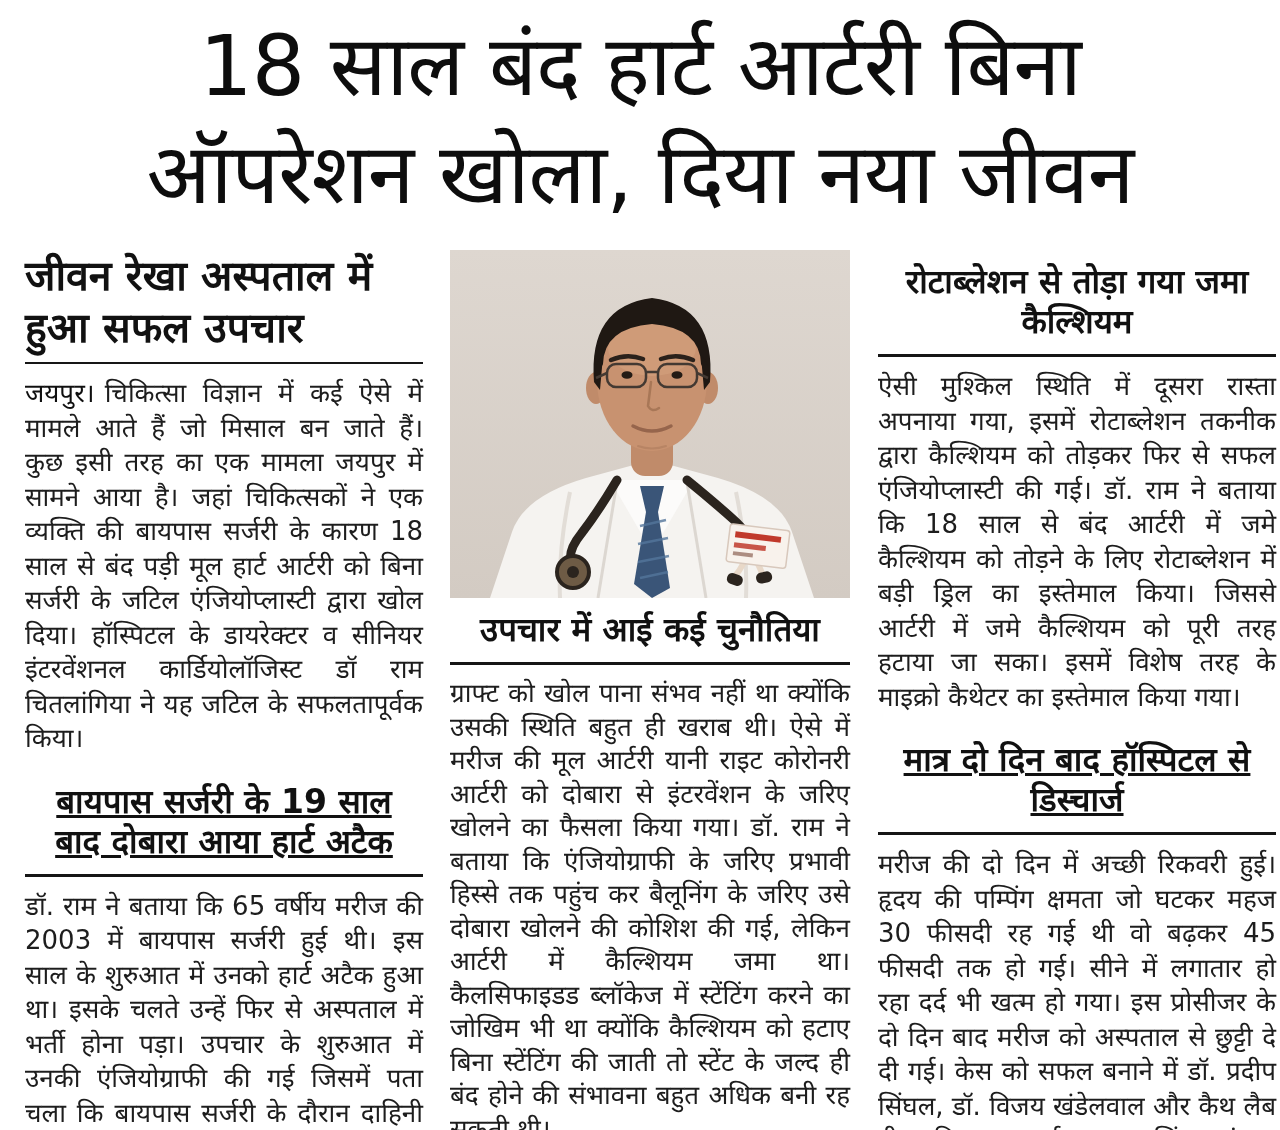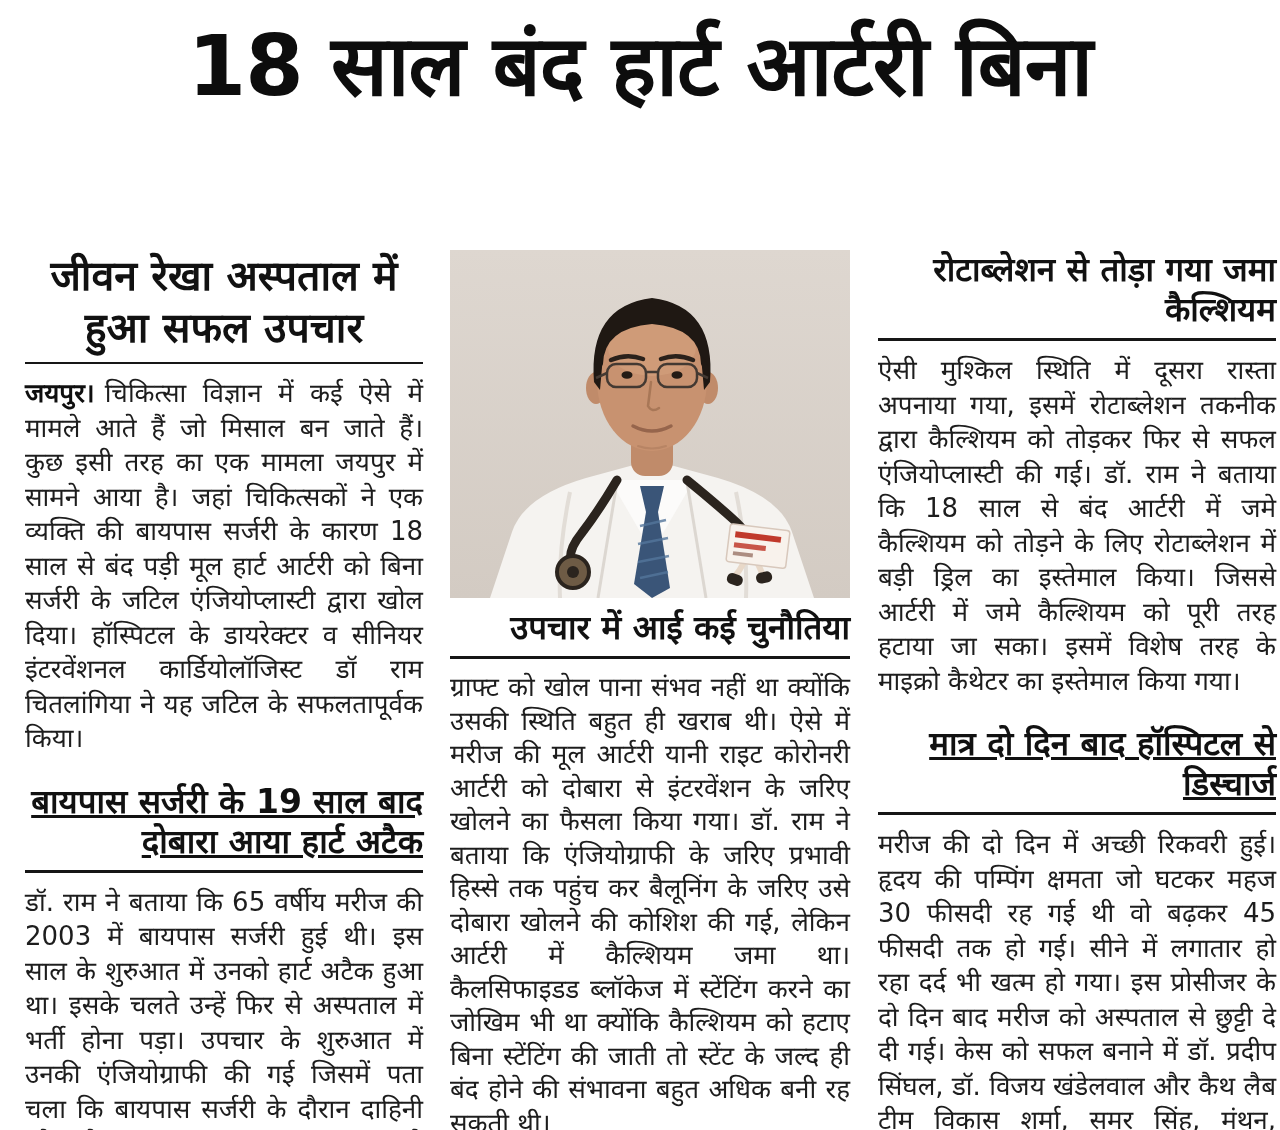--- a/index.html
+++ b/index.html
@@ -20,81 +20,82 @@
   .headline {
     position: absolute;
     left: 40px;
     top: 12px;
     width: 1200px;
     text-align: center;
   }
   .headline-line {
     font-size: 84px;
     line-height: 108px;
-    font-weight: 700;
+    font-weight: 400;
     color: #0d0d0d;
     letter-spacing: -1px;
     white-space: nowrap;
   }
   
   .col { position: absolute; top: 250px; }
   .col-left  { left: 25px;  width: 398px; }
   .col-mid   { left: 450px; width: 400px; }
   .col-right { left: 878px; width: 398px; }
 
   .col-subhead {
     margin: 0;
     font-size: 41px;
     line-height: 52px;
     font-weight: 800;
-    text-align: center;
+    text-align: left;
     color: #111;
   }
   .section-head {
-    margin: 0;
+    margin: 12px;
     font-size: 33px;
     line-height: 40px;
     font-weight: 800;
-    text-align: right;
+    text-align: center;
     color: #111;
   }
   .rule {
     border: 0;
     border-top: 3px solid #161616;
     margin: 8px 0 0 0;
     width: 100%;
   }
   .rule-thin { border-top-width: 2px; }
   p.body {
     margin: 12px 0 0 0;
     font-size: 26px;
     line-height: 34.5px;
     text-align: justify;
     color: #1d1d1d;
   }
   .col-mid p.body { line-height: 33.5px; }
-  .lead { font-weight: 700; margin-right: 10px; color: #0f0f0f; margin-top: 36px; }
+  .lead { font-weight: 400; margin-right: 10px; color: #0f0f0f; margin-top: 36px; }
   .mt { margin-top: 26px; text-decoration: underline; }
 
   
   .photo {
     margin: 0 0 10px 0;
     width: 400px;
     height: 348px;
     display: block;
   }
   .photo svg { display: block; }
 </style>
 </head>
 <body>
 
 <div class="page">
 
   <header class="headline">
     <div class="headline-line">18 साल बंद हार्ट आर्टरी बिना</div>
+    <div class="headline-line">ऑपरेशन खोला, दिया नया जीवन</div>
   </header>
 
   <section class="col col-left">
     <h2 class="col-subhead">जीवन रेखा अस्पताल में हुआ सफल उपचार</h2>
     <div class="rule rule-thin"></div>
     <p class="body"><span class="lead">जयपुर।</span><span>चिकित्सा विज्ञान में कई ऐसे में मामले आते हैं जो मिसाल बन जाते हैं। कुछ इसी तरह का एक मामला जयपुर में सामने आया है। जहां चिकित्सकों ने एक व्यक्ति की बायपास सर्जरी के कारण 18 साल से बंद पड़ी मूल हार्ट आर्टरी को बिना सर्जरी के जटिल एंजियोप्लास्टी द्वारा खोल दिया। हॉस्पिटल के डायरेक्टर व सीनियर इंटरवेंशनल कार्डियोलॉजिस्ट डॉ राम चितलांगिया ने यह जटिल के सफलतापूर्वक किया।</span></p>
     <h3 class="section-head mt">बायपास सर्जरी के 19 साल बाद दोबारा आया हार्ट अटैक</h3>
     <div class="rule"></div>
     <p class="body">डॉ. राम ने बताया कि 65 वर्षीय मरीज की 2003 में बायपास सर्जरी हुई थी। इस साल के शुरुआत में उनको हार्ट अटैक हुआ था। इसके चलते उन्हें फिर से अस्पताल में भर्ती होना पड़ा। उपचार के शुरुआत में उनकी एंजियोग्राफी की गई जिसमें पता चला कि बायपास सर्जरी के दौरान दाहिनी ओर जो ग्राफ्ट बनाया गया था, वह बंद हो गया था।</p>
   </section>

